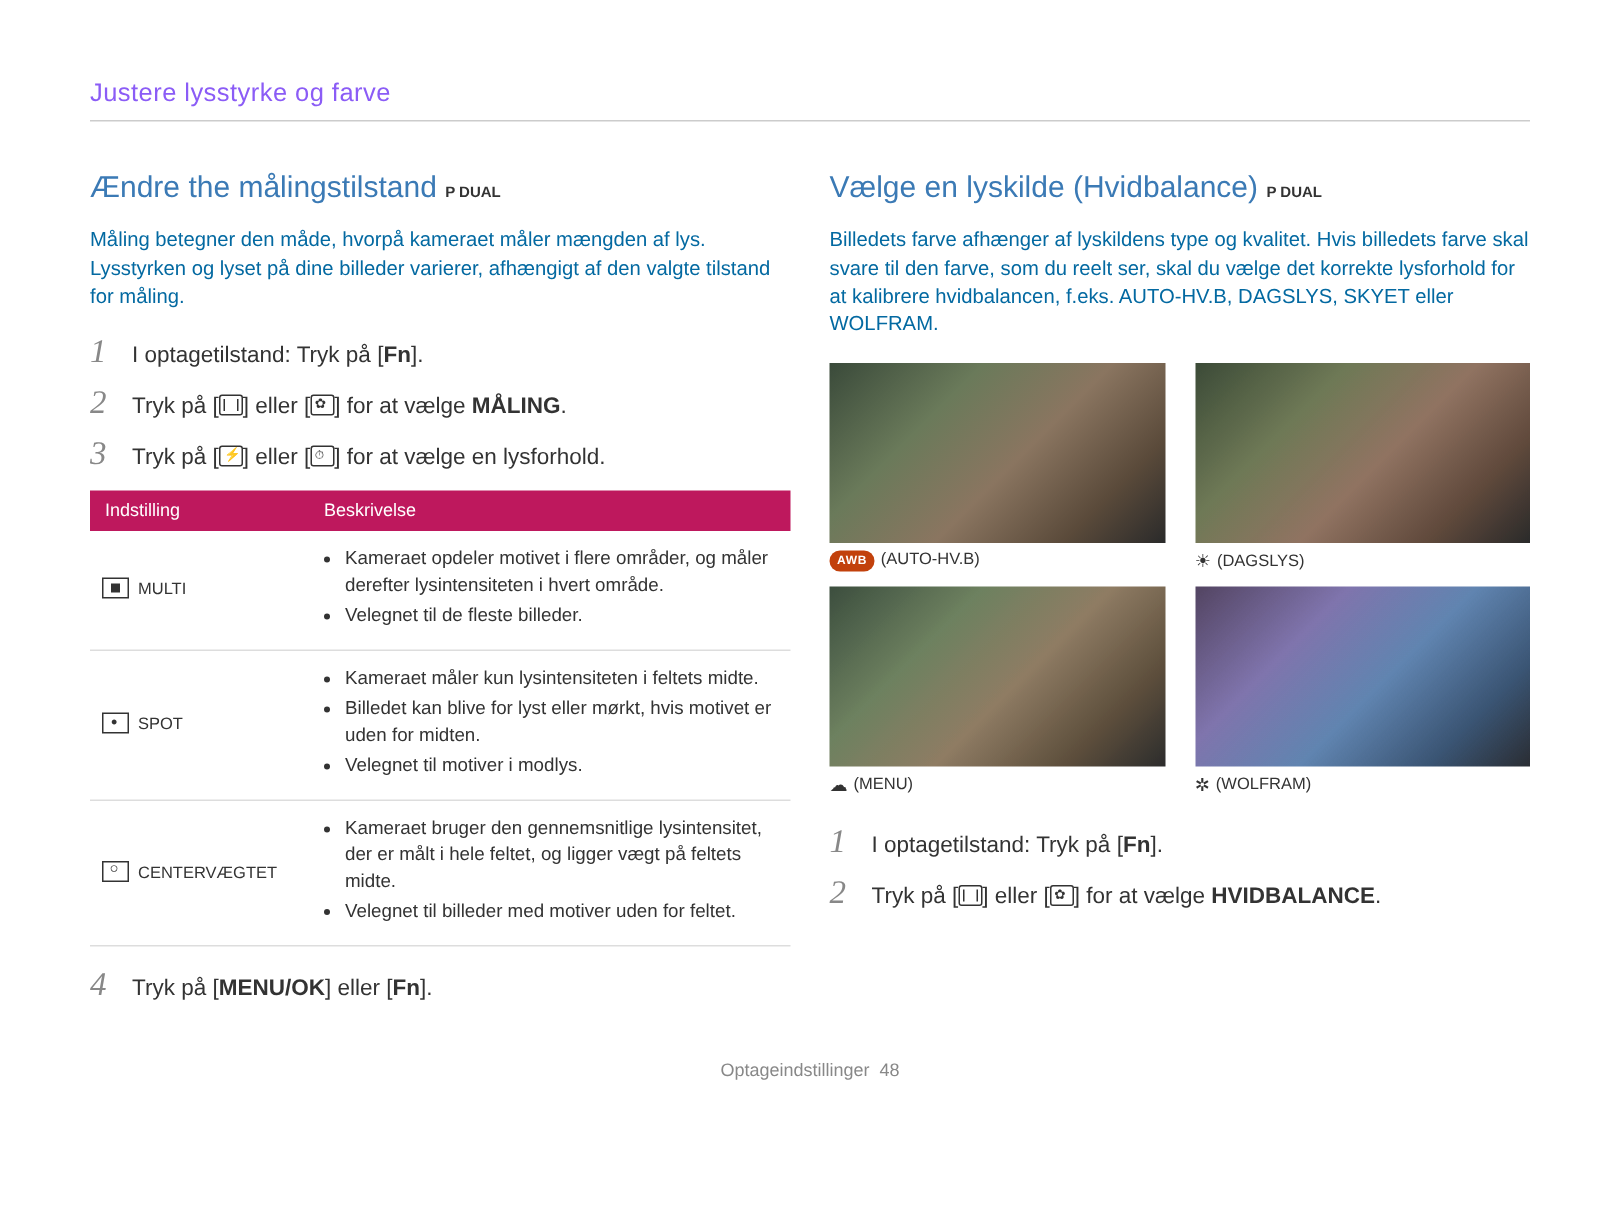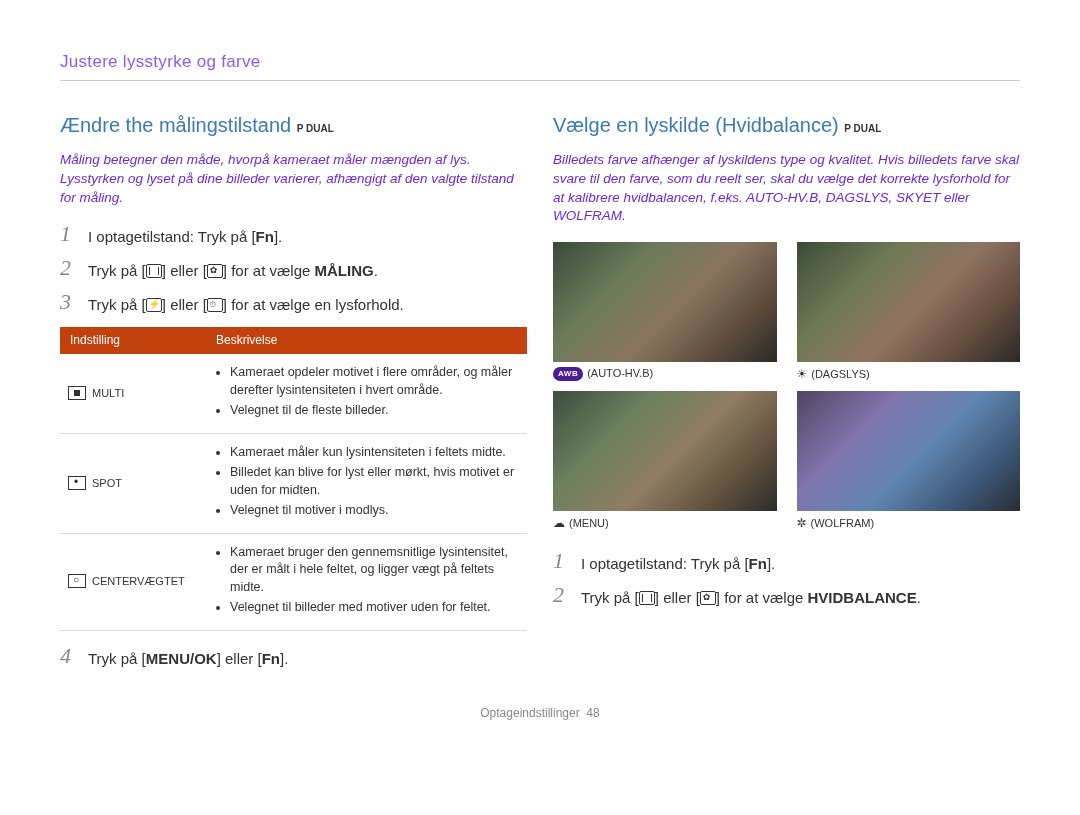--- a/index.html
+++ b/index.html
@@ -37,22 +37,21 @@
     font-weight: 400;
     margin: 0 0 12px 0;
   }
   .mode-icons {
     font-size: 10px;
     color: #333;
     font-weight: bold;
   }
   p.intro {
     margin: 0 0 16px 0;
-    color: #6d28d9;
-    font-style: italic;
+    color: #0369a1;
   }
   ol.steps {
     list-style: none;
     padding: 0;
     margin: 0 0 12px 0;
   }
   ol.steps li {
     display: flex;
     align-items: flex-start;
     gap: 10px;
@@ -110,21 +109,21 @@
     border-left: 1px solid #333;
     border-right: 1px solid #333;
   }
   table.settings {
     width: 100%;
     border-collapse: collapse;
     margin-top: 4px;
     font-size: 12.5px;
   }
   table.settings th {
-    background: #c2410c;
+    background: #be185d;
     color: #fff;
     font-weight: 400;
     text-align: left;
     padding: 5px 10px;
     font-size: 12px;
   }
   table.settings td {
     border-bottom: 1px solid #ddd;
     padding: 10px 8px;
     vertical-align: middle;
@@ -191,21 +190,21 @@
     margin-top: 4px;
     display: flex;
     align-items: center;
     gap: 4px;
   }
   .wb-label .wic {
     font-size: 12px;
   }
   .awb-badge {
     display: inline-block;
-    background: #4c1d95;
+    background: #c2410c;
     color: #fff;
     border-radius: 8px;
     font-size: 8px;
     font-weight: bold;
     padding: 1px 5px;
     letter-spacing: 0.5px;
   }
   .page-foot {
     text-align: center;
     font-size: 12px;

